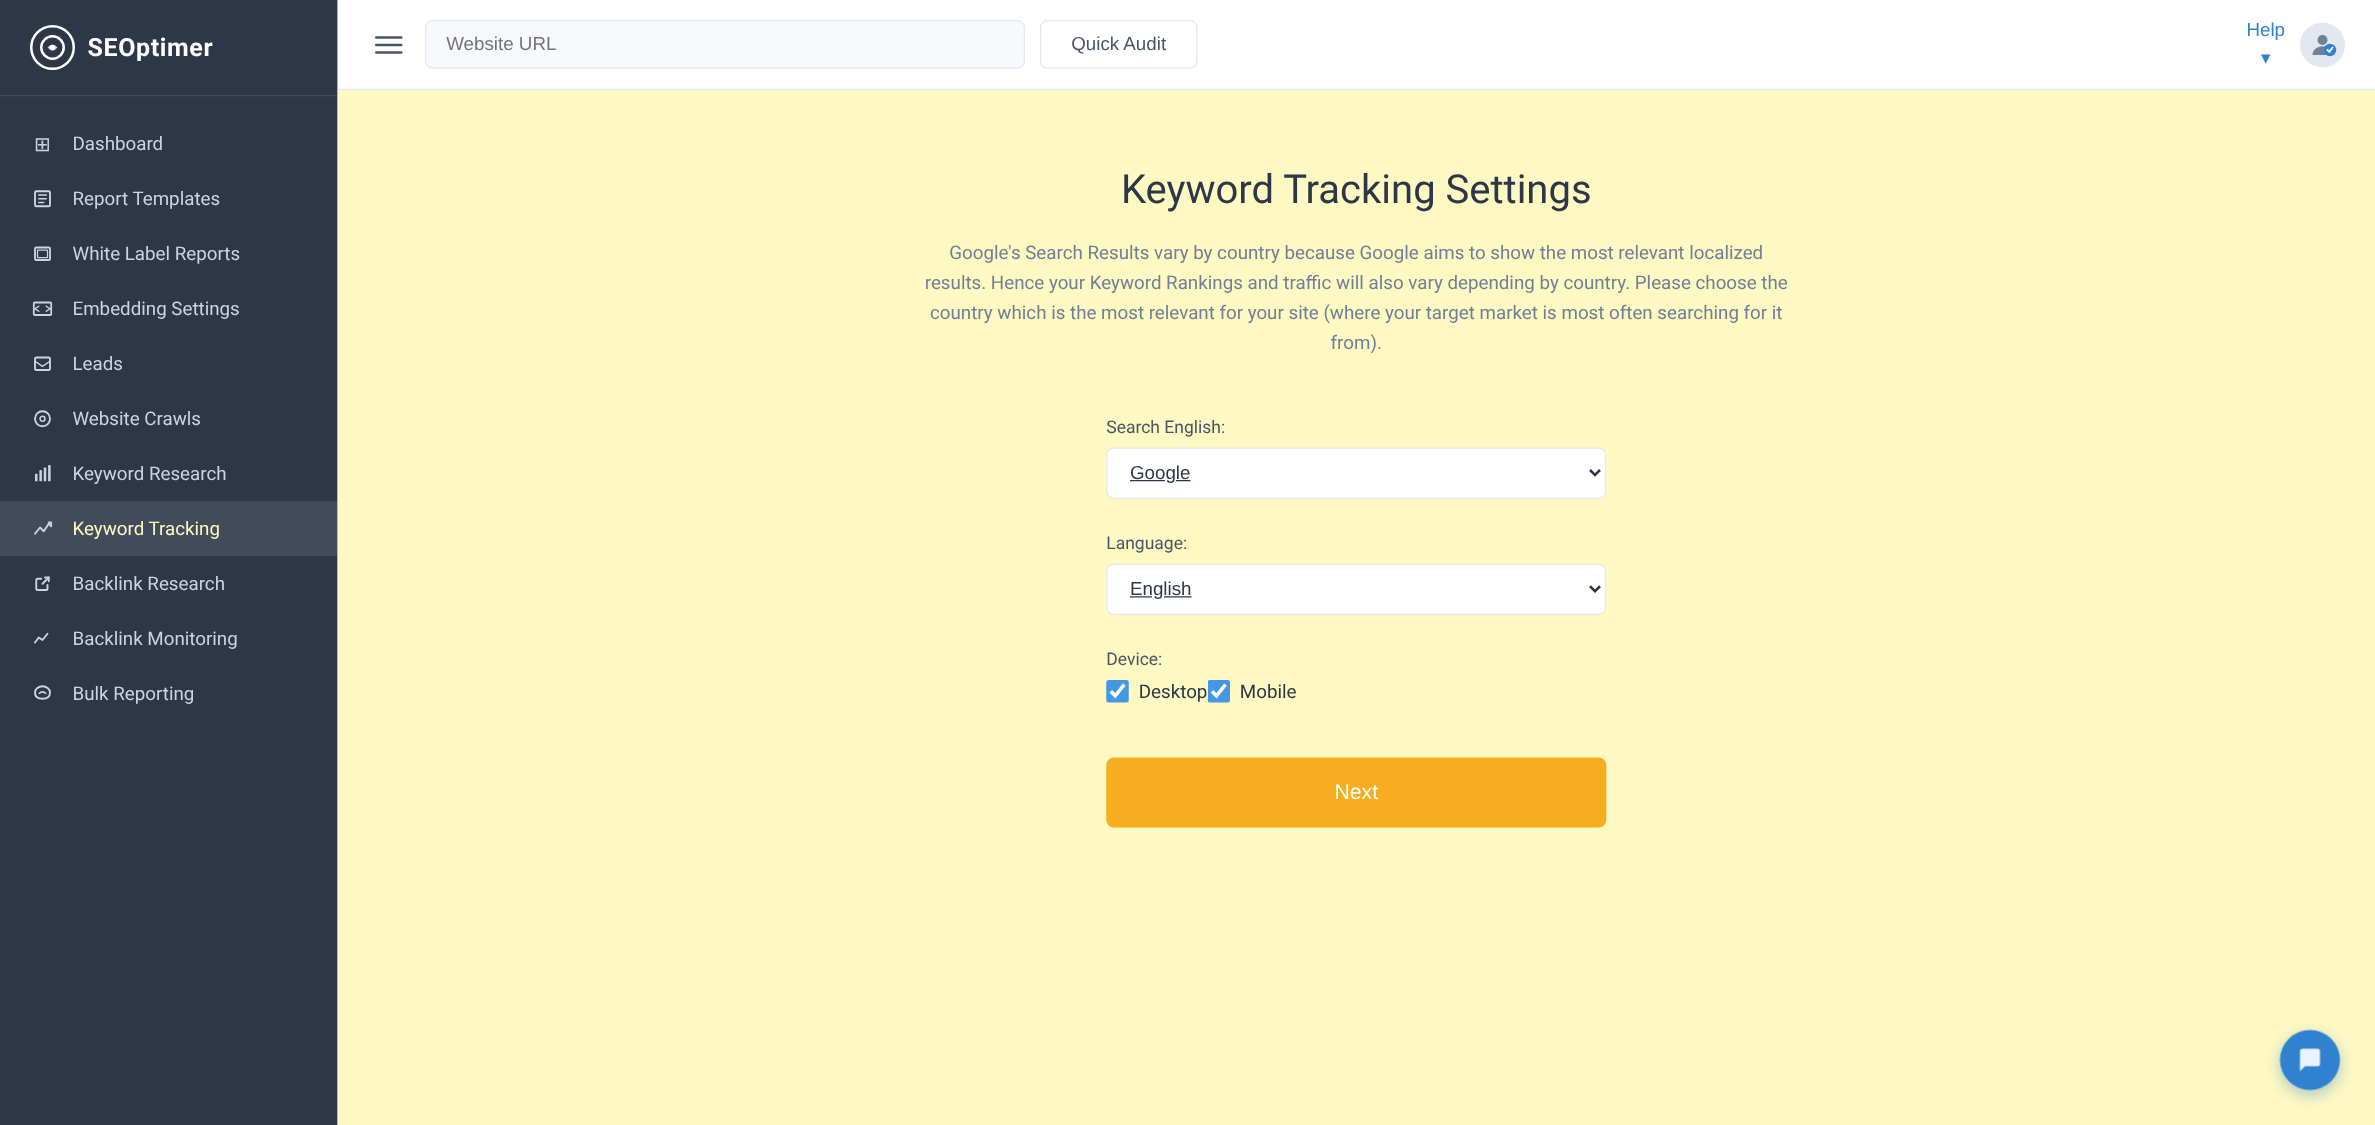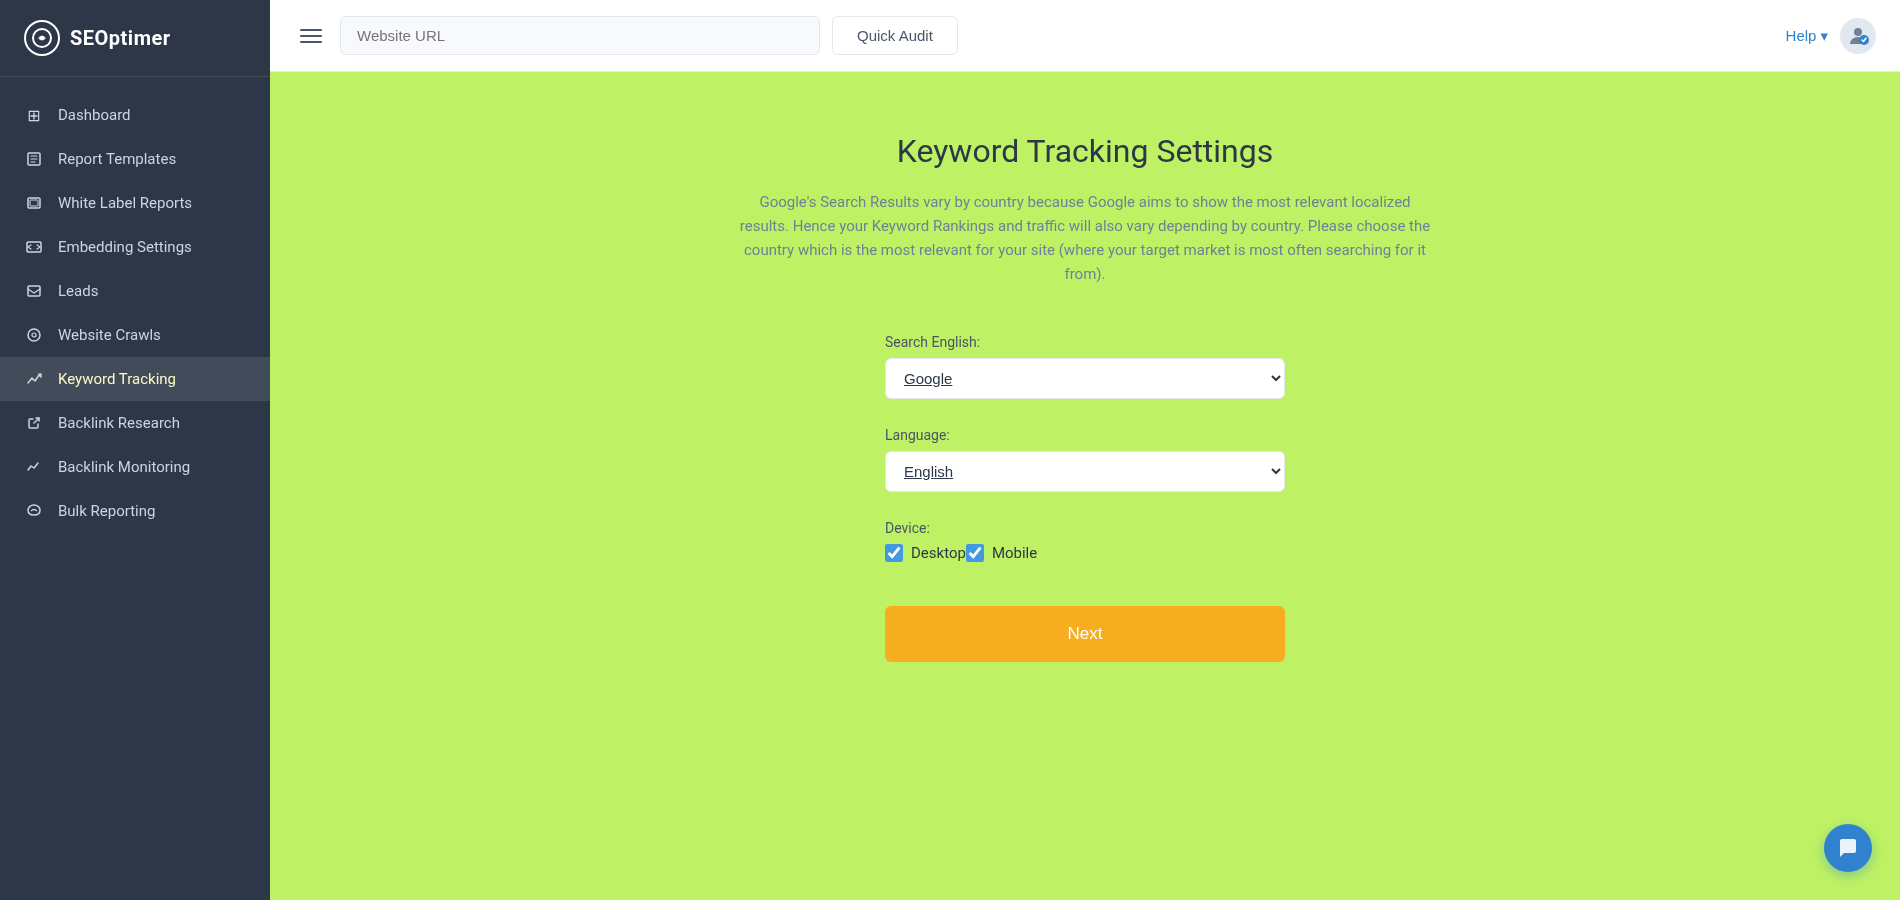--- a/index.html
+++ b/index.html
@@ -126,20 +126,21 @@
     .help-btn {
       background: none;
       border: none;
       color: #3182ce;
       font-size: 15px;
       font-weight: 500;
       cursor: pointer;
       display: flex;
       align-items: center;
       gap: 4px;
+      flex-direction: column;
     }
     .user-avatar-icon {
       width: 36px;
       height: 36px;
       background: #e2e8f0;
       border-radius: 50%;
       display: flex;
       align-items: center;
       justify-content: center;
       cursor: pointer;
@@ -150,21 +151,21 @@
     .page-content {
       flex: 1;
       overflow-y: auto;
       background: #f7f9fc;
       display: flex;
       align-items: flex-start;
       justify-content: center;
       padding: 0;
     }
     .content-card {
-      background: #bef264;
+      background: #fef9c3;
       margin: 0;
       width: 100%;
       min-height: 100%;
       padding: 60px 40px 40px;
       display: flex;
       flex-direction: column;
       align-items: center;
     }
     .page-title {
       font-size: 32px;
@@ -316,20 +317,31 @@
       <span>Leads</span>
     </div>
     <div class="sidebar-item">
       <span class="icon">
         <svg width="16" height="16" viewBox="0 0 16 16" fill="none">
             <circle cx="8" cy="8" r="6" stroke="#cbd5e0" stroke-width="1.5" fill="none"></circle>
             <circle cx="8" cy="8" r="2" stroke="#cbd5e0" stroke-width="1.2" fill="none"></circle>
           </svg>
       </span>
       <span>Website Crawls</span>
+    </div>
+    <div class="sidebar-item">
+      <span class="icon">
+        <svg width="16" height="16" viewBox="0 0 16 16" fill="none">
+            <rect x="2" y="8" width="2" height="6" rx="0.5" fill="#cbd5e0"></rect>
+            <rect x="5.5" y="5" width="2" height="9" rx="0.5" fill="#cbd5e0"></rect>
+            <rect x="9" y="3" width="2" height="11" rx="0.5" fill="#cbd5e0"></rect>
+            <rect x="12.5" y="1" width="2" height="13" rx="0.5" fill="#cbd5e0"></rect>
+          </svg>
+      </span>
+      <span>Keyword Research</span>
     </div>
     <div class="sidebar-item active">
       <span class="icon">
         <svg width="16" height="16" viewBox="0 0 16 16" fill="none">
             <path d="M2 12 L6 7 L9 10 L13 4 L15 6" stroke="#cbd5e0" stroke-width="1.5" stroke-linecap="round" stroke-linejoin="round" fill="none"></path>
             <polyline points="13,3 15,3 15,5" fill="none" stroke="#cbd5e0" stroke-width="1.5" stroke-linecap="round" stroke-linejoin="round"></polyline>
           </svg>
       </span>
       <span>Keyword Tracking</span>
     </div>

